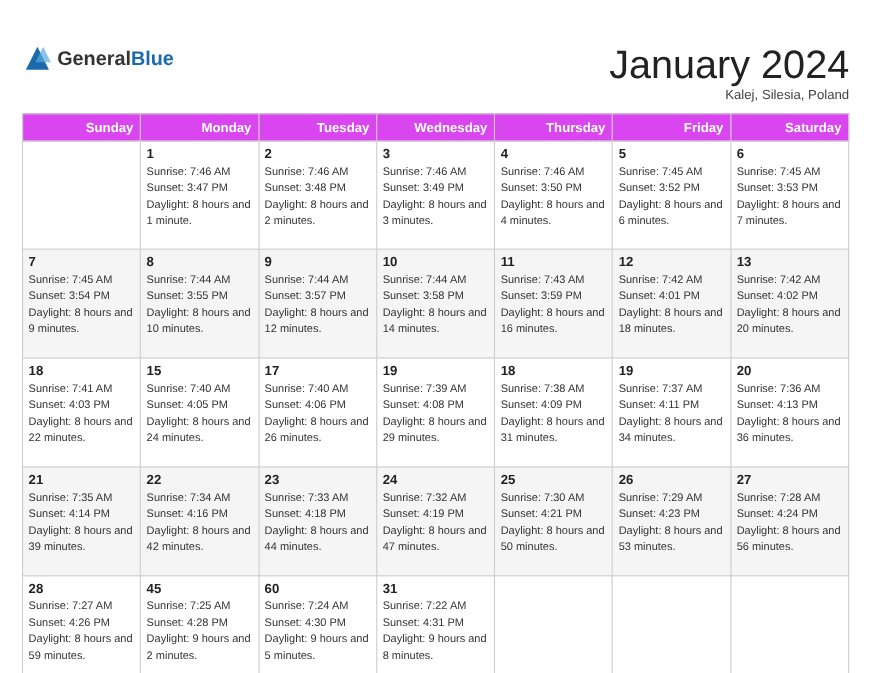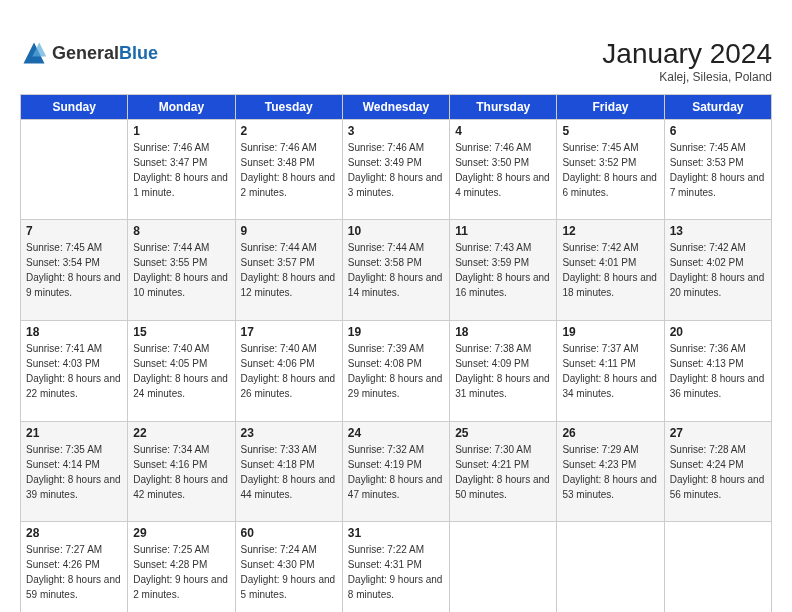--- a/index.html
+++ b/index.html
@@ -40,42 +40,42 @@
       color: #1a6aad;
     }
     .logo-icon {
       width: 28px;
       height: 28px;
     }
     .title-block {
       text-align: right;
     }
     .calendar-title {
-      font-size: 28px;
+      font-size: 36px;
       font-weight: 300;
       color: #222;
       line-height: 1.1;
     }
     .calendar-subtitle {
       font-size: 12px;
       color: #444;
       text-align: right;
     }
     .calendar-table {
       width: 100%;
       border-collapse: collapse;
       flex: 1;
     }
     .calendar-table thead tr th {
-      background: #1d4ed8;
+      background: #d946ef;
       color: #fff;
       font-size: 12px;
       font-weight: bold;
       padding: 5px 6px;
-      text-align: center;
+      text-align: right;
       border: 1px solid #ccc;
     }
     .calendar-table tbody tr {
       vertical-align: top;
     }
     .calendar-table tbody tr td {
       border: 1px solid #ccc;
       padding: 4px 5px;
       font-size: 9.5px;
       color: #333;
@@ -251,21 +251,21 @@
             <span class="day-number">27</span>
             <div class="day-info">Sunrise: 7:28 AM<br>Sunset: 4:24 PM<br>Daylight: 8 hours and 56 minutes.</div>
           </td>
         </tr>
         <tr>
           <td>
             <span class="day-number">28</span>
             <div class="day-info">Sunrise: 7:27 AM<br>Sunset: 4:26 PM<br>Daylight: 8 hours and 59 minutes.</div>
           </td>
           <td>
-            <span class="day-number">29</span>
+            <span class="day-number">45</span>
             <div class="day-info">Sunrise: 7:25 AM<br>Sunset: 4:28 PM<br>Daylight: 9 hours and 2 minutes.</div>
           </td>
           <td>
             <span class="day-number">60</span>
             <div class="day-info">Sunrise: 7:24 AM<br>Sunset: 4:30 PM<br>Daylight: 9 hours and 5 minutes.</div>
           </td>
           <td>
             <span class="day-number">31</span>
             <div class="day-info">Sunrise: 7:22 AM<br>Sunset: 4:31 PM<br>Daylight: 9 hours and 8 minutes.</div>
           </td>

